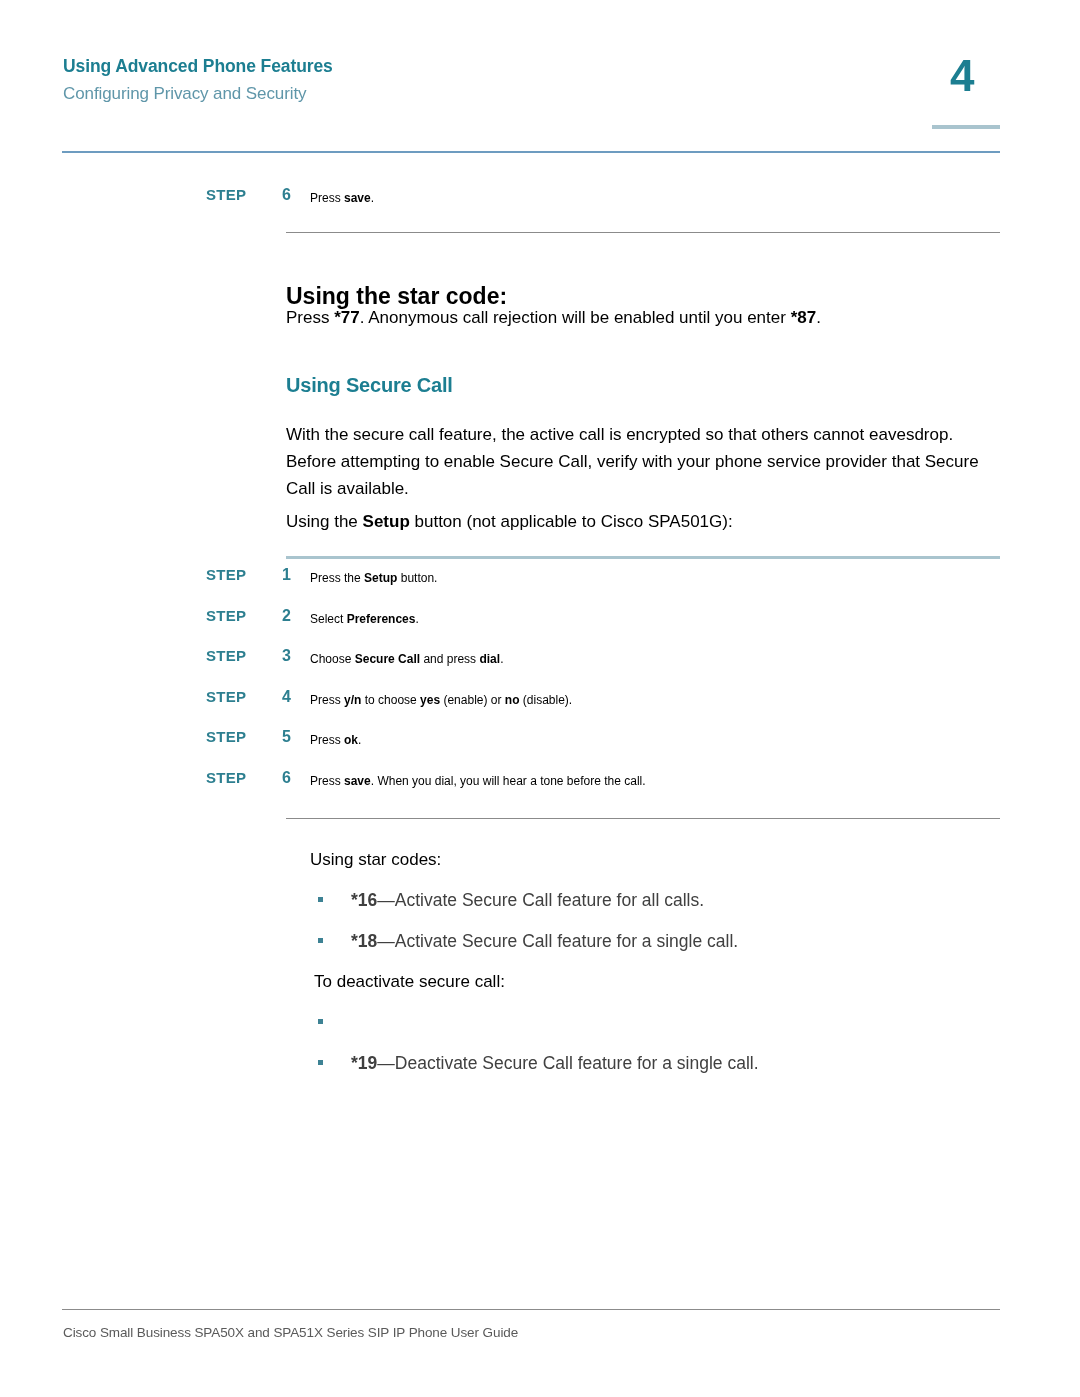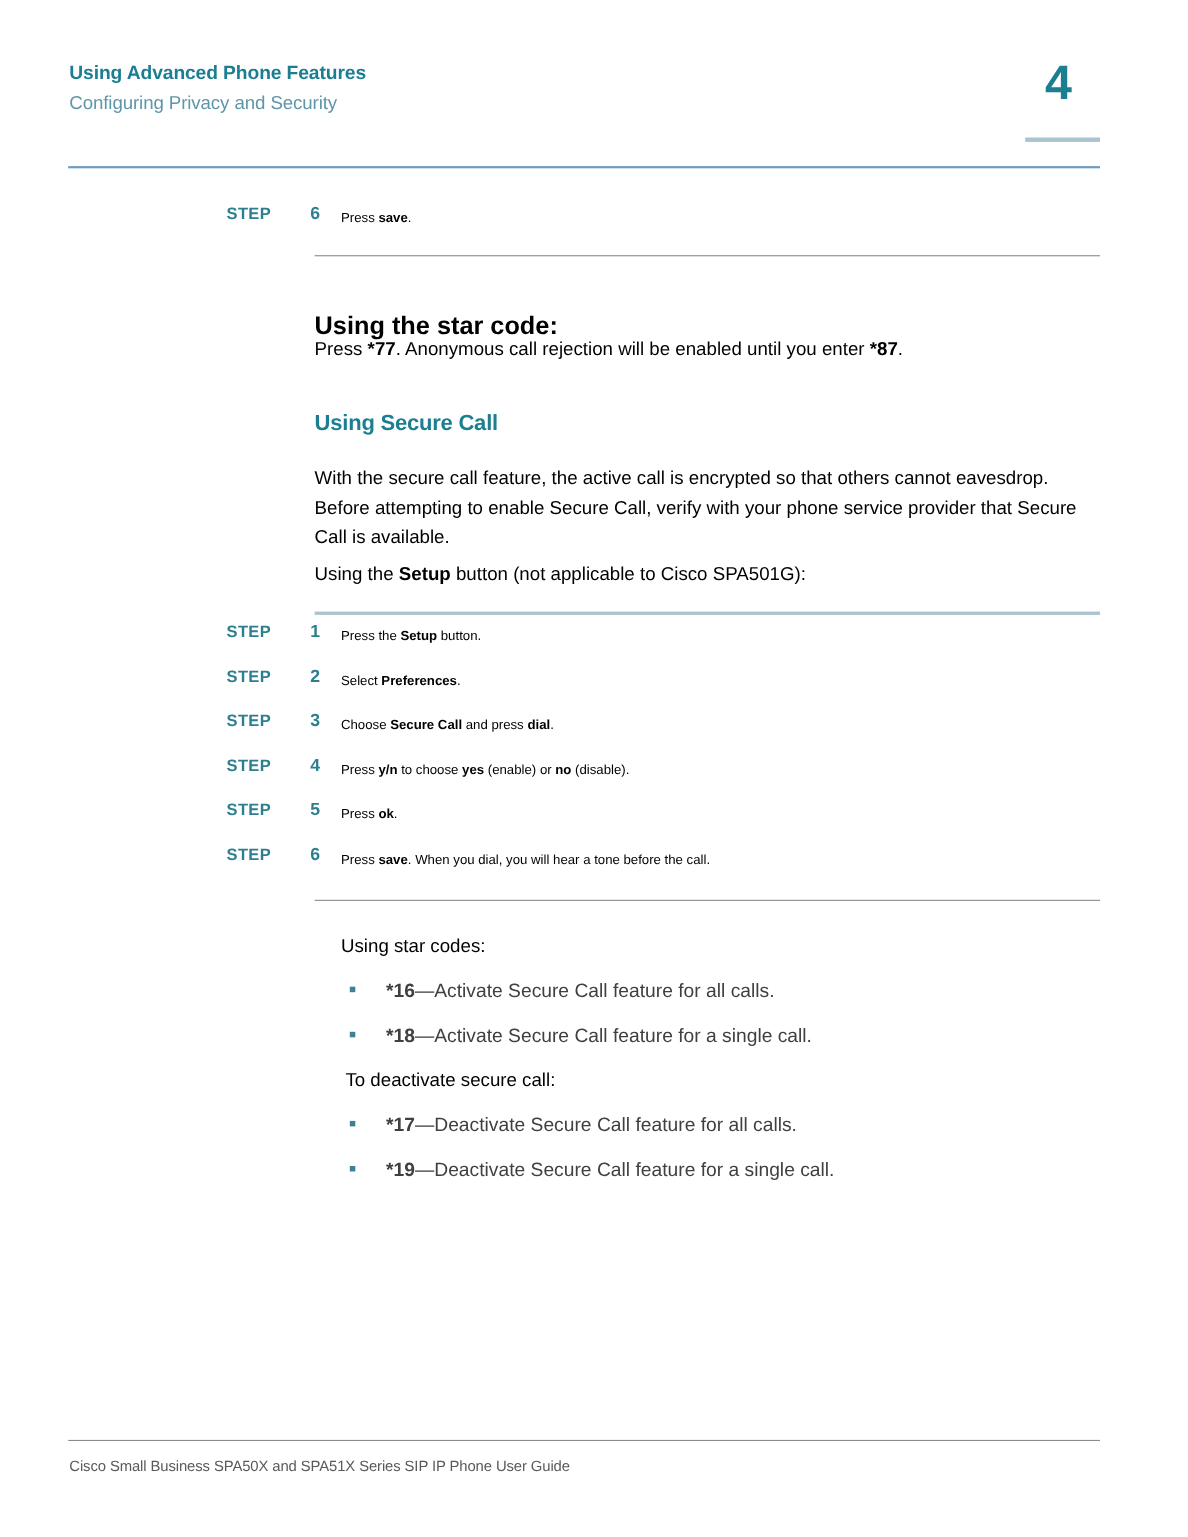--- a/index.html
+++ b/index.html
@@ -268,21 +268,21 @@
     <div class="para" style="position:absolute; left:286px; top:846px; width:700px;margin-left:24px;">Using star codes:</div>
 
     <div id="activate-list" style="position:absolute; left:318px; top:888px; width:700px;">
         <div class="bullet-item" style="position: absolute; left: 0px; top: 0px; width: 700px;"><span class="bullet-marker"></span><span class="bullet-text"><b>*16</b><span>—Activate Secure Call feature for all calls.</span></span></div>
         <div class="bullet-item" style="position: absolute; left: 0px; top: 41px; width: 700px;"><span class="bullet-marker"></span><span class="bullet-text"><b>*18</b><span>—Activate Secure Call feature for a single call.</span></span></div>
       </div>
 
     <div class="para" style="position:absolute; left:286px; top:968px; width:700px;margin-left:28px;">To deactivate secure call:</div>
 
     <div id="deactivate-list" style="position:absolute; left:318px; top:1010px; width:700px;">
-        <div class="bullet-item" style="position: absolute; left: 0px; top: 0px; width: 700px;"><span class="bullet-marker"></span><span class="bullet-text"><b>*17</b><span>—Deactivate Secure Call feature for all calls.</span></span></div>
+        <div class="bullet-item" style="position: absolute; left: 0px; top: 0px; width: 700px;"><span class="bullet-marker"></span></div>
         <div class="bullet-item" style="position: absolute; left: 0px; top: 41px; width: 700px;"><span class="bullet-marker"></span><span class="bullet-text"><b>*19</b><span>—Deactivate Secure Call feature for a single call.</span></span></div>
       </div>
 
   </div>
 
   <div class="footer">
     <div class="footer-rule"></div>
     <div class="footer-text">Cisco Small Business SPA50X and SPA51X Series SIP IP Phone User Guide</div>
     <div class="footer-page">50</div>
   </div>

